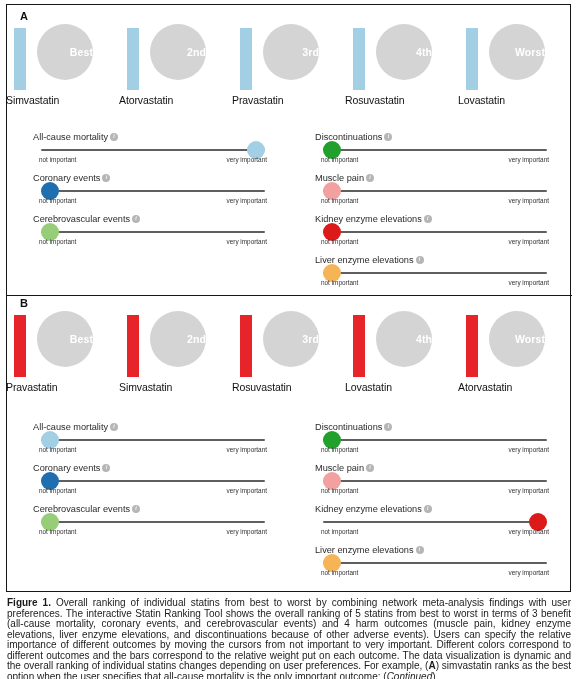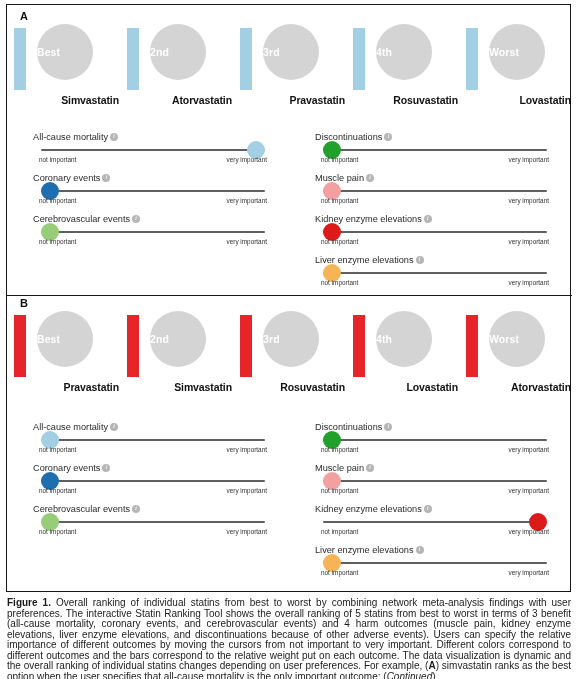--- a/index.html
+++ b/index.html
@@ -73,37 +73,37 @@
   .rank-circle {
     position: absolute;
     top: 6px;
     left: 31px;
     width: 56px;
     height: 56px;
     border-radius: 50%;
     background: #d4d4d4;
     display: flex;
     align-items: center;
-    justify-content: flex-start;
+    justify-content: flex-end;
   }
   .rank-circle span {
     color: #ffffff;
     font-family: "Liberation Sans", sans-serif;
     font-weight: bold;
     font-size: 10.5px;
     letter-spacing: 0.1px;
   }
   .rank-name {
     position: absolute;
     top: 76px;
     left: 0;
     width: 113px;
-    text-align: right;
-    font-family: "Liberation Sans", sans-serif;
-    font-weight: bold;
+    text-align: left;
+    font-family: "Liberation Sans", sans-serif;
+    font-weight: normal;
     font-size: 10.5px;
     color: #111111;
     letter-spacing: -0.1px;
   }
 
   
   .slider-col {
     position: absolute;
     width: 240px;
   }

